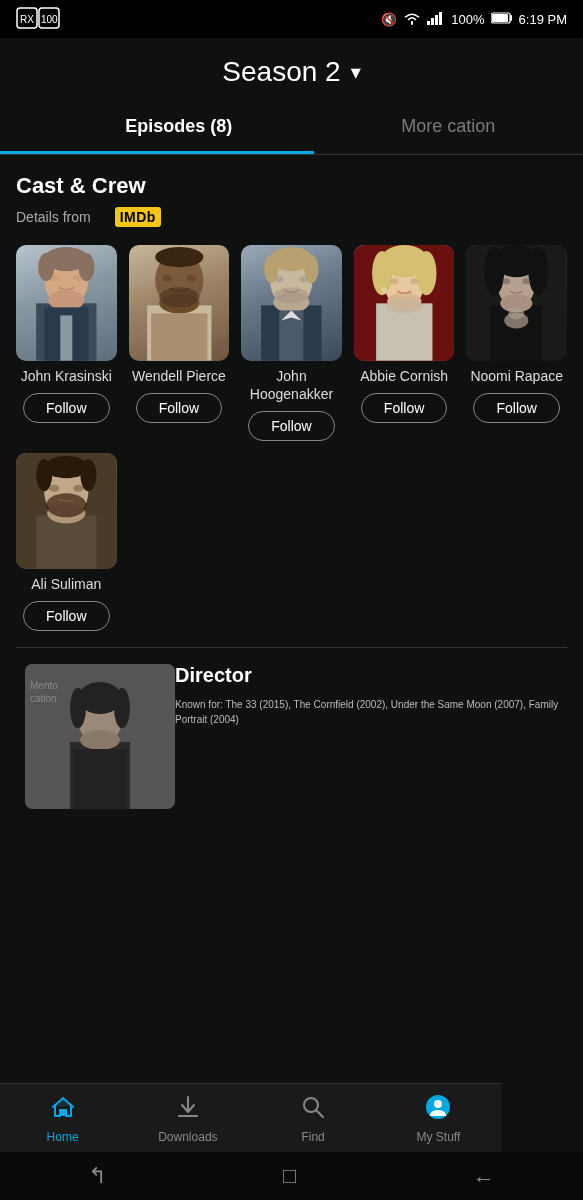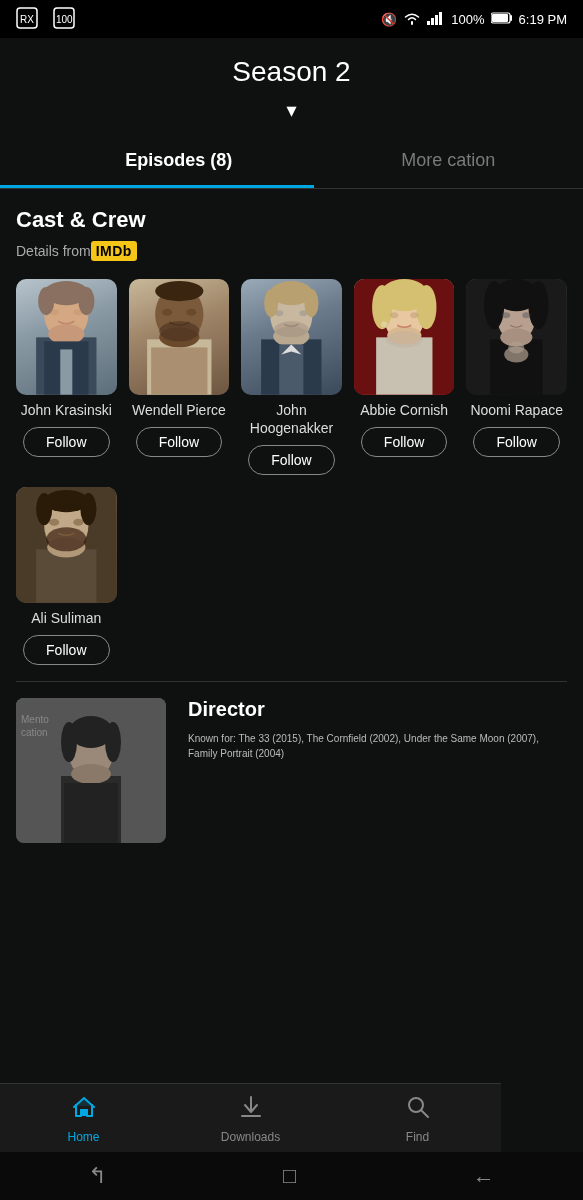--- a/index.html
+++ b/index.html
@@ -18,21 +18,21 @@
     .status-bar {
       background: #000;
       display: flex;
       justify-content: space-between;
       align-items: center;
       padding: 6px 16px;
       height: 38px;
     }
     .status-left {
       display: flex;
-      gap: 15px;
+      gap: 0;
       align-items: center;
     }
     .status-icon {
       font-size: 13px;
       color: #fff;
     }
     .status-right {
       display: flex;
       align-items: center;
       gap: 6px;
@@ -42,21 +42,20 @@
     }
 
     
     .season-header {
       background: #0f1010;
       display: flex;
       justify-content: center;
       align-items: center;
       padding: 18px 12px 14px;
       gap: 10px;
-      flex-direction: column;
     }
     .season-title {
       font-size: 28px;
       font-weight: 400;
       color: #fff;
     }
     .chevron-down {
       font-size: 20px;
       color: #fff;
     }
@@ -92,21 +91,21 @@
     
     .section-title {
       font-size: 22px;
       font-weight: 700;
       color: #fff;
       margin-bottom: 8px;
     }
     .imdb-row {
       display: flex;
       align-items: center;
-      gap: 0;
+      gap: 24px;
       margin-bottom: 18px;
     }
     .details-from-text {
       font-size: 14px;
       color: #aaa;
     }
     .imdb-badge {
       background: #f5c518;
       color: #000;
       font-size: 14px;
@@ -165,22 +164,23 @@
     
     .divider {
       height: 1px;
       background: #333;
       margin: 16px 0;
     }
 
     
     .director-section {
       display: flex;
-      gap: 22px;
+      gap: 0;
       margin-bottom: 16px;
+      margin-left: 9px;
     }
     .director-photo {
       width: 150px;
       min-width: 150px;
       height: 145px;
       border-radius: 8px;
       overflow: hidden;
       background: linear-gradient(160deg, #888 0%, #555 40%, #2a2a2a 100%);
       display: flex;
       align-items: flex-end;
@@ -534,20 +534,30 @@
   <div class="nav-item nav-inactive">
     <span class="nav-icon">
       <svg width="26" height="26" viewBox="0 0 26 26" fill="none" xmlns="http://www.w3.org/2000/svg">
         <circle cx="11" cy="11" r="7" stroke="#888" stroke-width="2"></circle>
         <line x1="16" y1="16" x2="23" y2="23" stroke="#888" stroke-width="2" stroke-linecap="round"></line>
       </svg>
     </span>
     <span class="nav-label">Find</span>
   </div>
 
+  <div class="nav-item nav-inactive">
+    <span class="nav-icon">
+      <svg width="26" height="26" viewBox="0 0 26 26" fill="none" xmlns="http://www.w3.org/2000/svg">
+        <circle cx="13" cy="13" r="12" fill="#00a8e1"></circle>
+        <circle cx="13" cy="10" r="4" fill="#fff"></circle>
+        <path d="M5 22 Q5 16 13 16 Q21 16 21 22" fill="#fff"></path>
+      </svg>
+    </span>
+    <span class="nav-label">My Stuff</span>
+  </div>
 
 </div>
 
 <div class="sys-nav">
   <span class="sys-nav-btn">↰</span>
   <span class="sys-nav-btn">□</span>
   <span class="sys-nav-btn">←</span>
 </div>
 
 </body></html>

